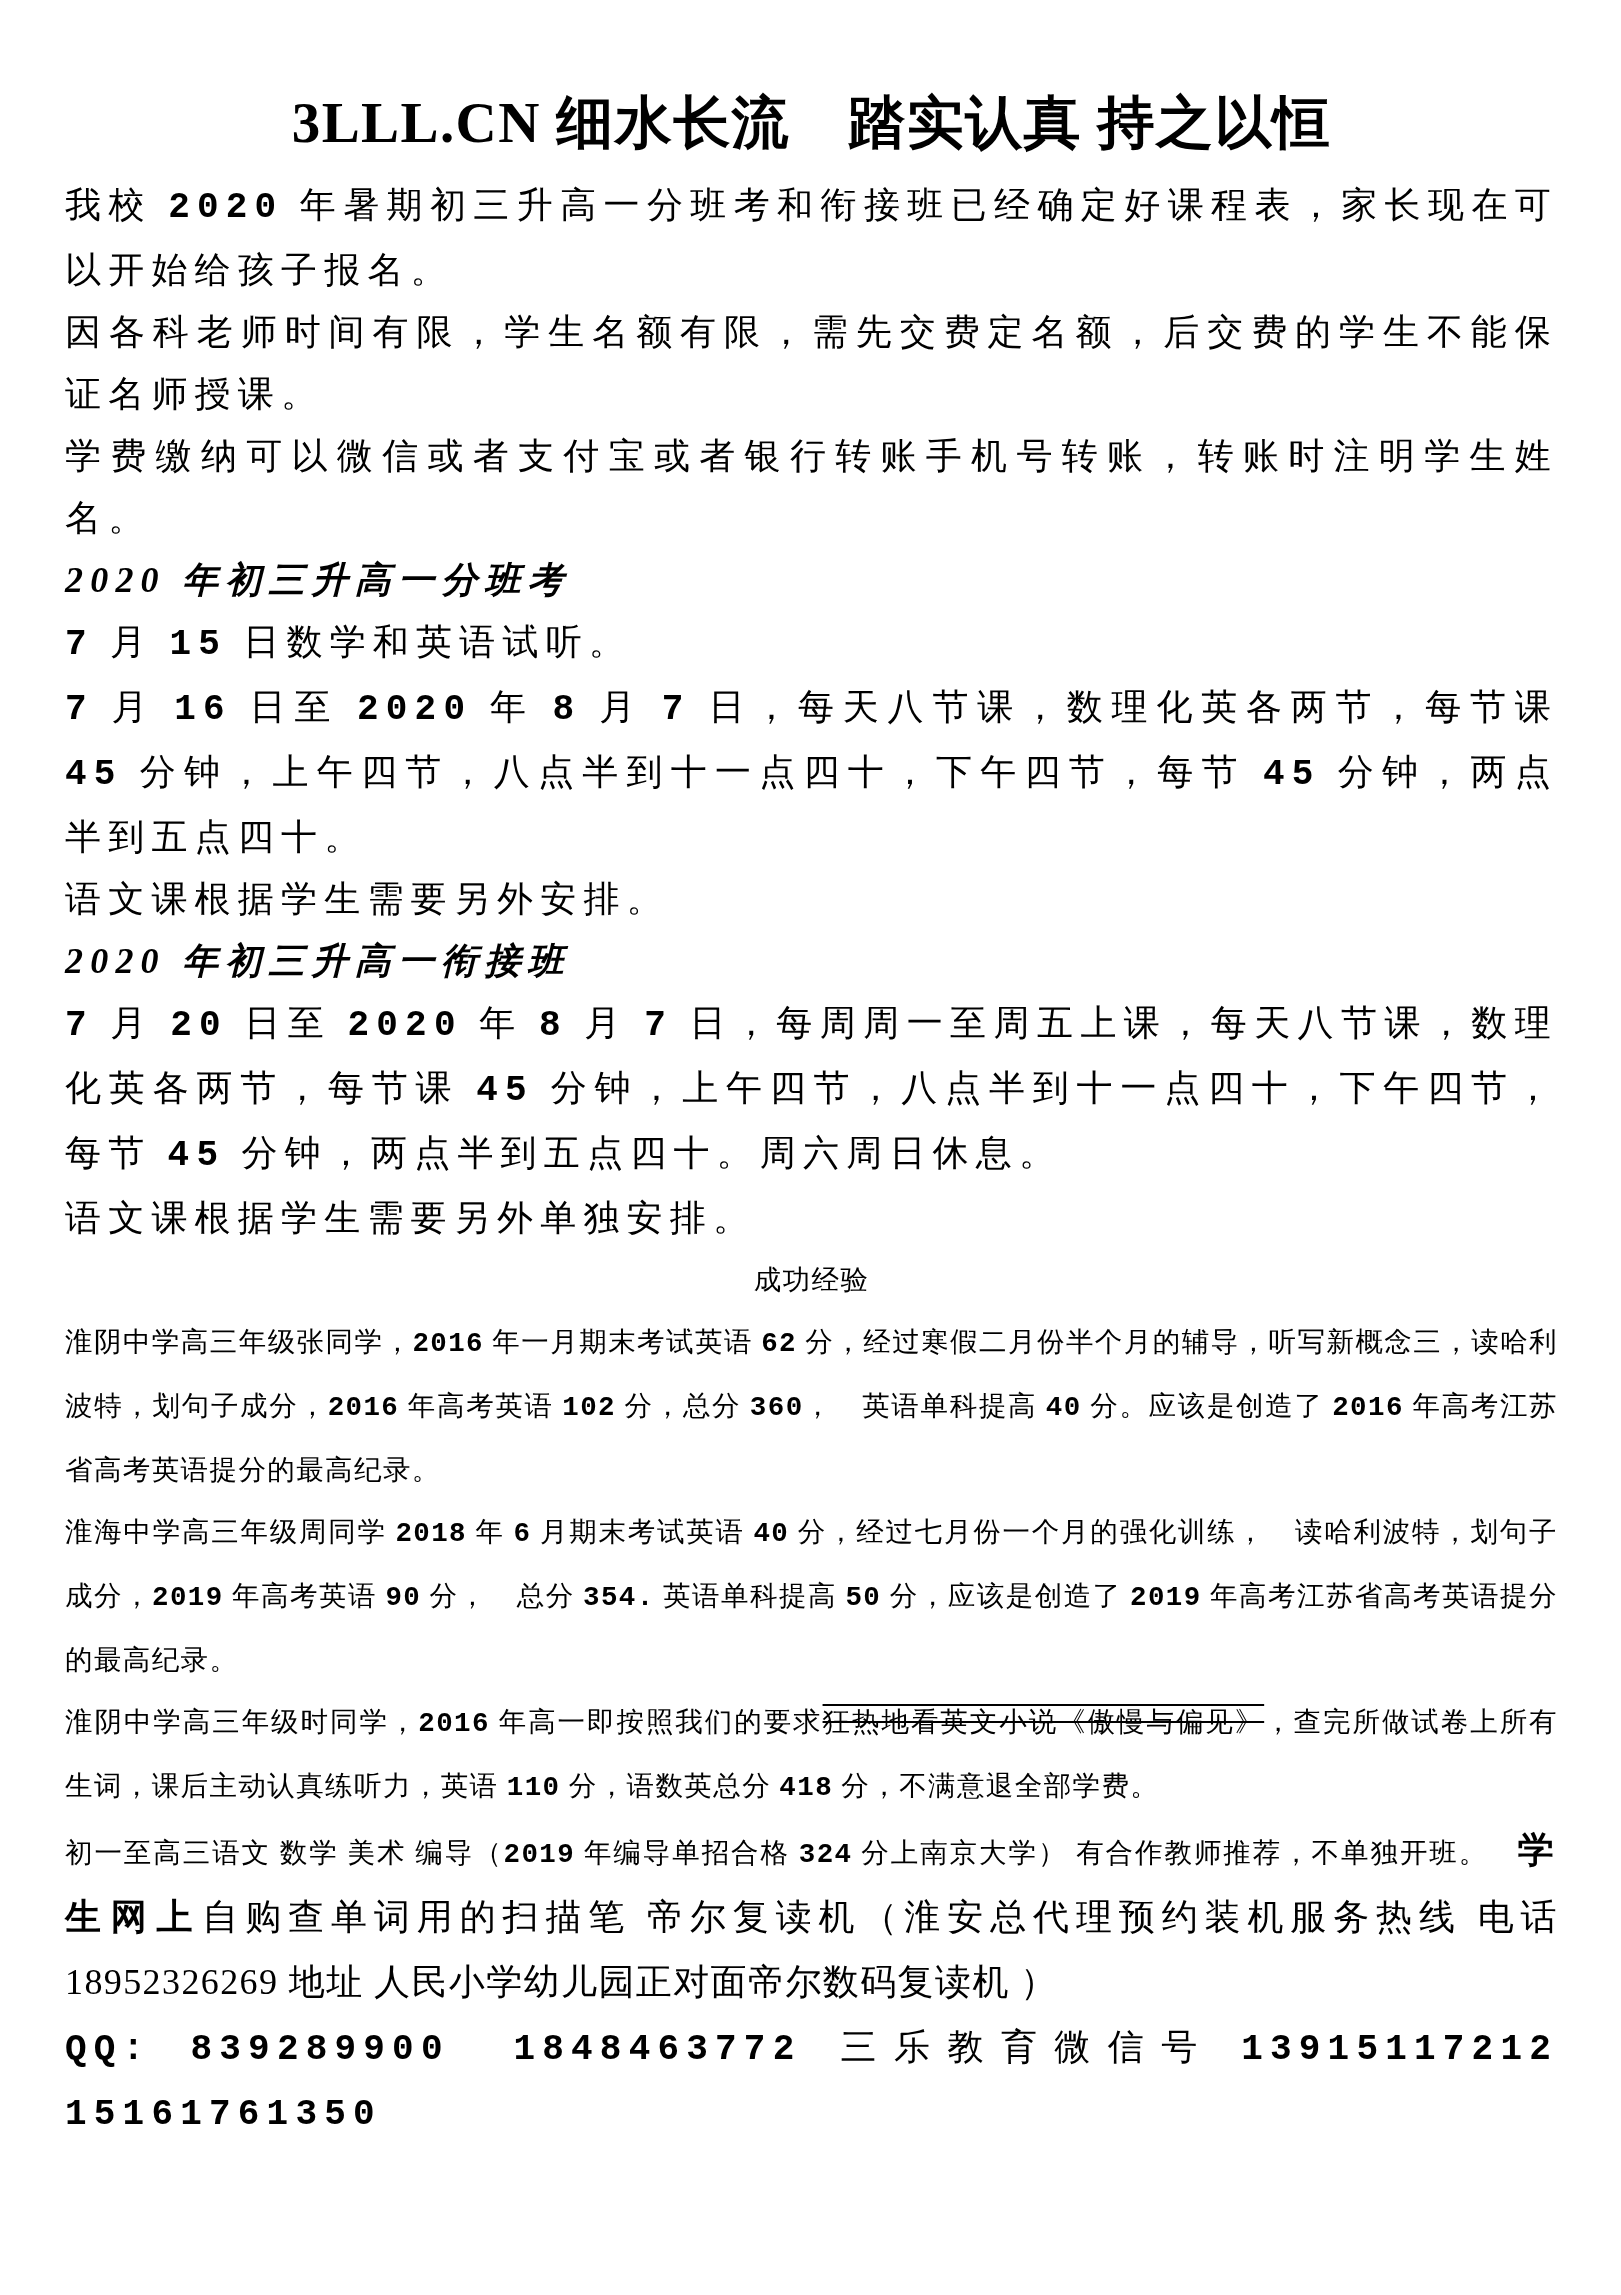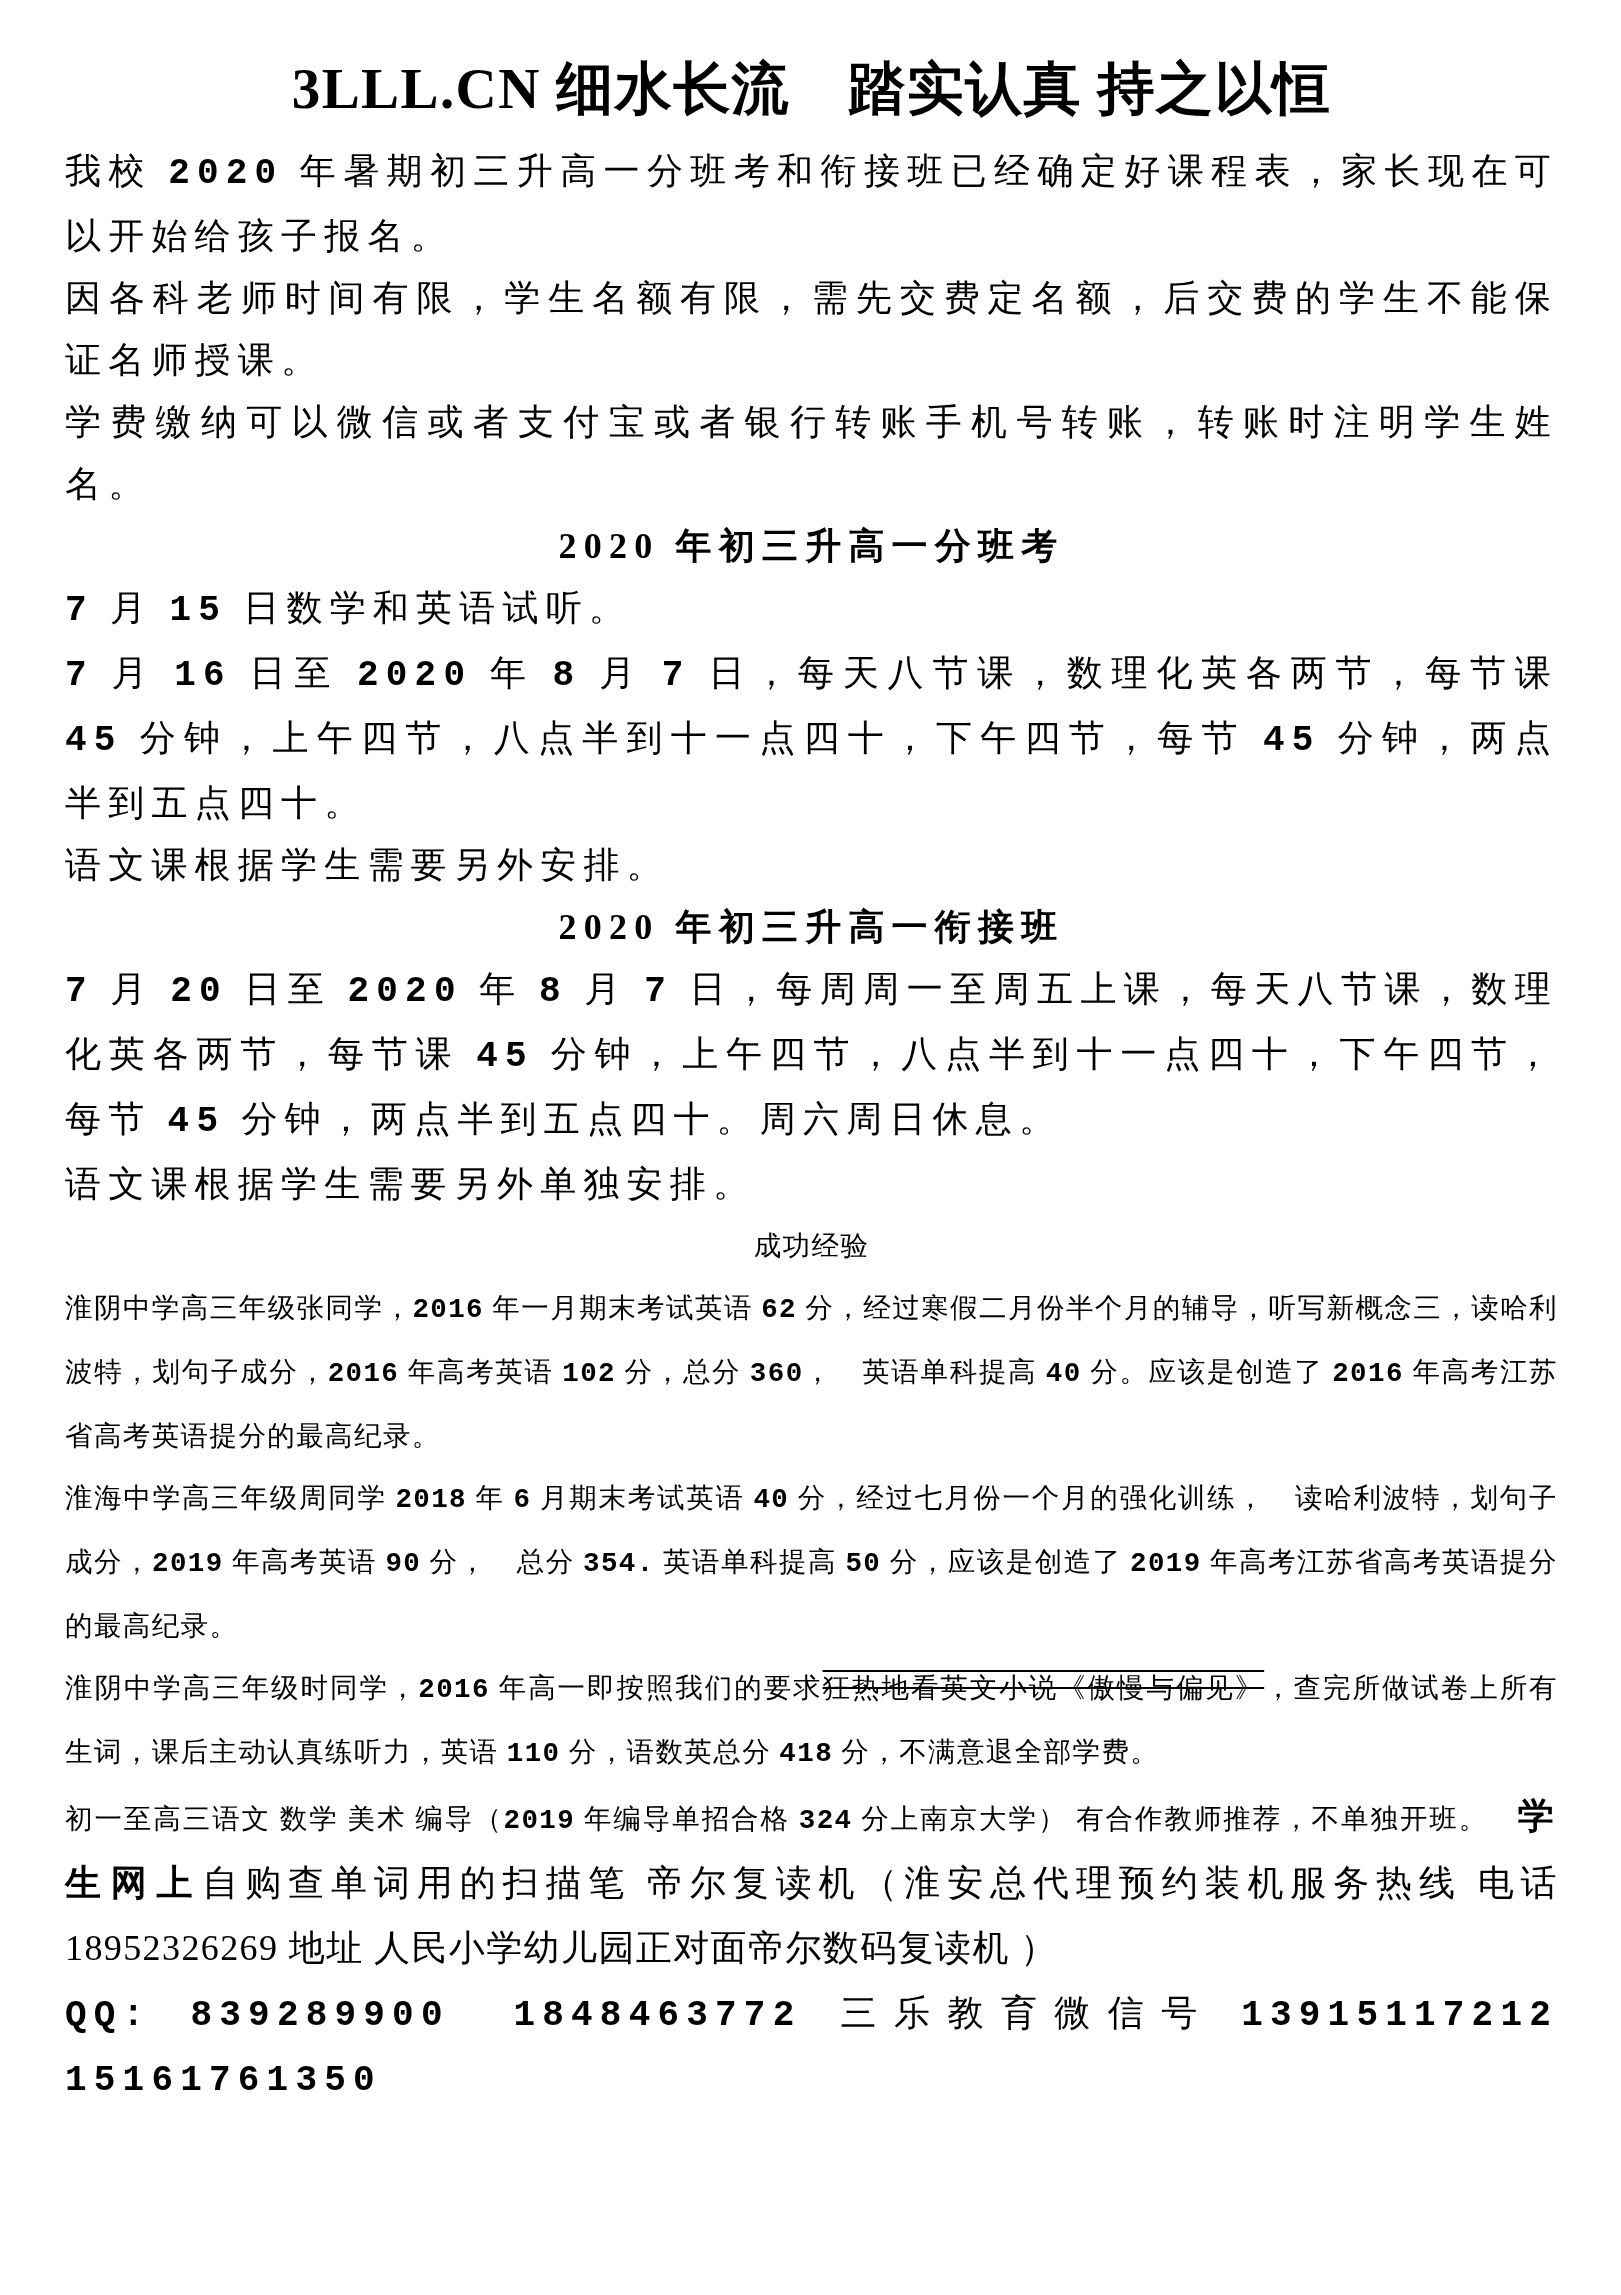--- a/index.html
+++ b/index.html
@@ -5,33 +5,33 @@
   html, body { margin: 0; padding: 0; background: #ffffff; }
   .page {
     position: relative;
     width: 1621px;
     height: 2295px;
     background: #ffffff;
     color: #000000;
     overflow: hidden;
     font-family: "Liberation Serif", "DejaVu Serif", serif;
     box-sizing: border-box;
-    padding: 37px 63px 0 65px;
+    padding: 71px 63px 0 65px;
   }
   p { margin: 0; line-height: 62px; text-align: justify; }
   .p-title {
     font-size: 57px;
     line-height: 103px;
     text-align: center;
     font-weight: bold;
     letter-spacing: 1.4px;
     white-space: nowrap;
   }
   .p-body    { font-size: 36px; letter-spacing: 7.2px; }
-  .p-heading { font-size: 36px; letter-spacing: 7.2px; font-weight: bold; text-align: center; }
+  .p-heading { font-size: 36px; letter-spacing: 7.2px; font-weight: bold; text-align: left; font-style: italic; }
   .p-small-heading { font-size: 27.5px; letter-spacing: 1.4px; text-align: center; }
   .p-small   { font-size: 27.5px; letter-spacing: 1.4px; }
   .seg-b       { font-weight: bold; font-family: Liberation Mono, monospace; }
   .seg-strike  { text-decoration: line-through overline; }
   .seg-bigbold { font-size: 36px; font-weight: bold; letter-spacing: 4.3px; }
   .seg-mid     { font-size: 36px; letter-spacing: 1.4px; }
 </style>
 </head>
 <body>
 

